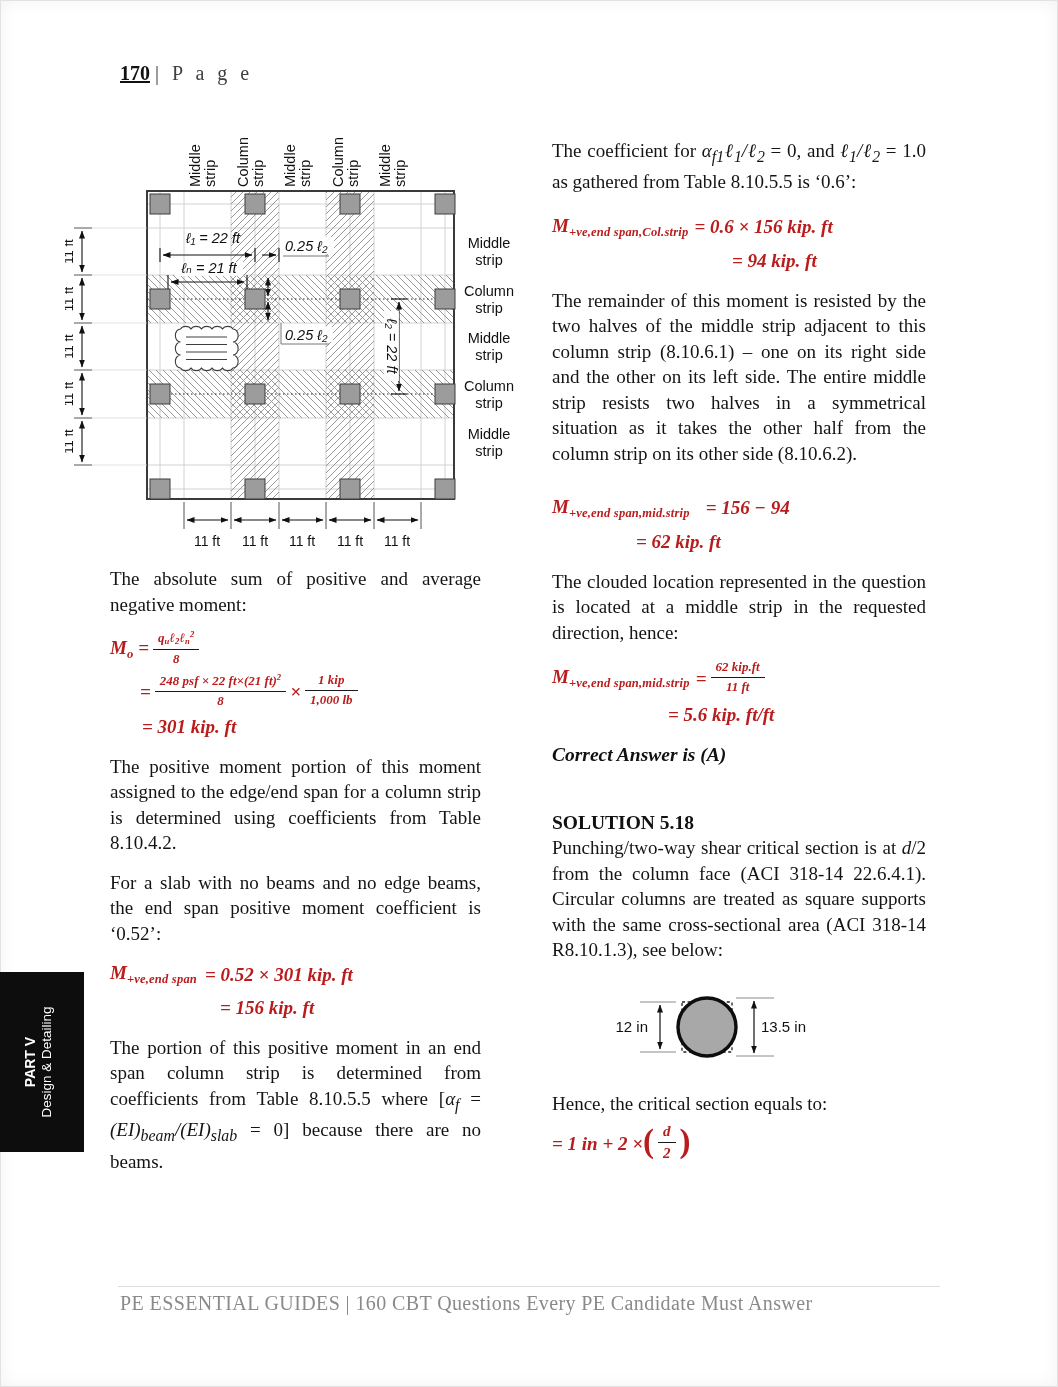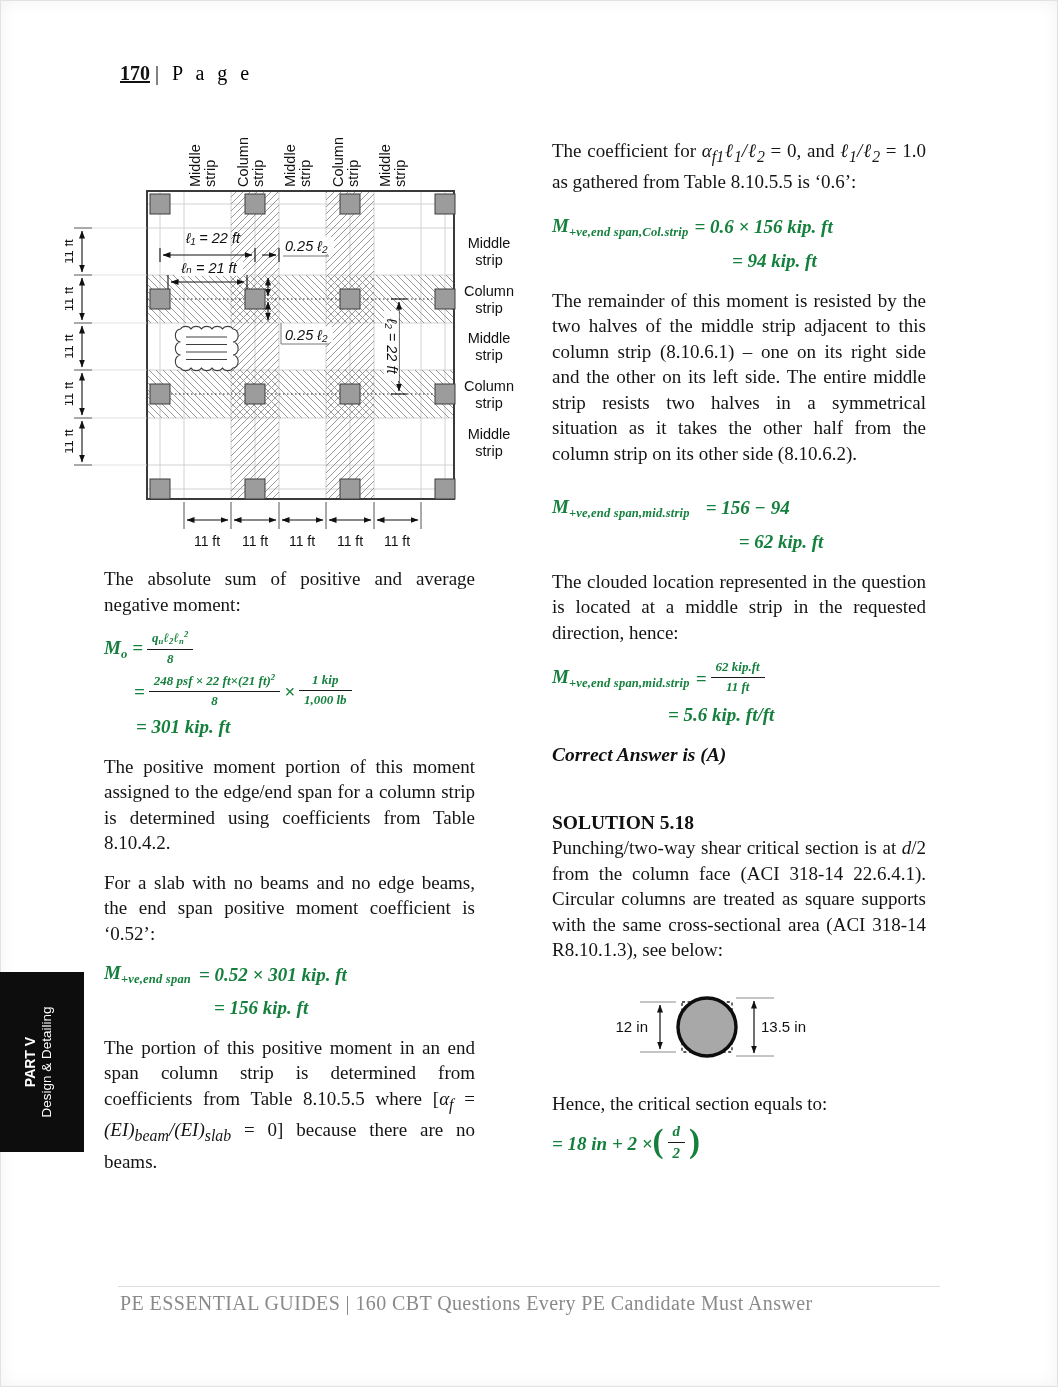--- a/index.html
+++ b/index.html
@@ -1,26 +1,26 @@
 <!DOCTYPE html>
 <html><head>
 <meta charset="utf-8">
 <style>
   html,body{margin:0;padding:0;background:#9e9e9e;}
   .page{position:relative;width:1058px;height:1387px;background:#ffffff;margin:0 auto;
         box-shadow:inset 0 0 0 1px #e2e2e2, inset 0 0 18px rgba(0,0,0,.06);
         font-family:"Liberation Serif","DejaVu Serif",serif;color:#161616;overflow:hidden;}
   .hdr{position:absolute;left:120px;top:62px;font-size:20px;}
   .hdr .num{font-weight:bold;color:#111;text-decoration:underline;}
-  .hdr .rest{color:#000000;letter-spacing:4px;margin-top:34px;}
+  .hdr .rest{color:#404040;letter-spacing:4px;margin-top:34px;}
   .col{position:absolute;}
   .para{font-size:19px;line-height:25.5px;text-align:justify;color:#141414;margin:0 0 14px 0;}
   .eqblock{margin:8px 0 16px 0;}
   .eq{font-family:"Liberation Serif","DejaVu Serif",serif;font-style:italic;font-weight:bold;
-      font-size:19px;color:#15803d;white-space:nowrap;}
+      font-size:19px;color:#b91c1c;white-space:nowrap;}
   .eqrow{margin:0 0 10px 0;display:flex;align-items:center;}
   .eq sub{font-size:66%;vertical-align:-0.3em;letter-spacing:.2px;}
   .eq sup{font-size:66%;vertical-align:0.55em;}
   .frac{display:inline-block;vertical-align:middle;text-align:center;margin:0 4px;font-size:13px;line-height:1.15;transform:translateY(-1px);}
   .frac .fnum{display:block;padding:0 5px 2px;border-bottom:1.6px solid #1a1a1a;}
   .frac .fden{display:block;padding:2px 5px 0;}
   .boldline{font-weight:bold;font-size:19.5px;color:#111;margin:0 0 10px 0;}
   .bigp{font-style:normal;font-size:33px;font-weight:bold;vertical-align:middle;line-height:0;position:relative;top:-3px;}
   .footer-rule{position:absolute;left:118px;top:1286px;width:822px;height:1px;background:#dcdcdc;}
   .footer-text{position:absolute;left:120px;top:1292px;font-size:20px;color:#8a8a8a;letter-spacing:.4px;}
@@ -274,21 +274,21 @@
       <text class="striplab" x="424" y="181" text-anchor="middle">strip</text>
       <text class="striplab" x="424" y="211" text-anchor="middle">Middle</text>
       <text class="striplab" x="424" y="228" text-anchor="middle">strip</text>
       <text class="striplab" x="424" y="259" text-anchor="middle">Column</text>
       <text class="striplab" x="424" y="276" text-anchor="middle">strip</text>
       <text class="striplab" x="424" y="307" text-anchor="middle">Middle</text>
       <text class="striplab" x="424" y="324" text-anchor="middle">strip</text>
     </g>
   </svg>
 
-  <div class="col" style="left:104px;top:566px;width:371px;">
+  <div class="col" style="left:110px;top:566px;width:371px;">
     <p class="para">The absolute sum of positive and average negative moment:</p>
 
     <div class="eqblock eq">
       <div class="eqrow" style="margin-bottom:6px;">
         <span>M<sub>o</sub> =</span>
         <span class="frac">
           <span class="fnum">q<sub>u</sub>ℓ<sub>2</sub>ℓ<sub>n</sub><sup>2</sup></span>
           <span class="fden">8</span>
         </span>
       </div>
@@ -338,21 +338,21 @@
       </div>
     </div>
 
     <p class="para" style="margin-top:8px;">The remainder of this moment is resisted by the two halves of the middle strip adjacent to this column strip (8.10.6.1) – one on its right side and the other on its left side. The entire middle strip resists two halves in a symmetrical situation as it takes the other half from the column strip on its other side (8.10.6.2).</p>
 
     <div class="eqblock eq" style="margin-top:30px;">
       <div class="eqrow">
         <span>M<sub>+ve,end span,mid.strip</sub></span>
         <span style="margin-left:16px;font-style:italic;">= 156 − 94</span>
       </div>
-      <div class="eqrow" style="margin-left:84px;justify-content:center;">
+      <div class="eqrow" style="margin-left:84px;">
         <span>= 62 kip. ft</span>
       </div>
     </div>
 
     <p class="para" style="margin-top:10px;">The clouded location represented in the question is located at a middle strip in the requested direction, hence:</p>
 
     <div class="eqblock eq" style="margin-top:16px;">
       <div class="eqrow" style="margin-bottom:8px;">
         <span>M<sub>+ve,end span,mid.strip</sub></span>
         <span style="margin-left:6px;">=</span>
@@ -390,21 +390,21 @@
         <line x1="172" y1="24" x2="172" y2="76" marker-start="url(#arrB)" marker-end="url(#arrB)"></line>
       </g>
       <text x="66" y="55" text-anchor="end" style="font-size:15px;">12 in</text>
       <text x="179" y="55" text-anchor="start" style="font-size:15px;">13.5 in</text>
     </svg>
 
     <p class="para" style="margin-top:14px;margin-bottom:6px;">Hence, the critical section equals to:</p>
 
     <div class="eqblock eq">
       <div class="eqrow">
-        <span>= 18 in + 2 ×</span>
+        <span>= 1 in + 2 ×</span>
         <span class="bigp">(</span>
           <span class="frac" style="font-size:15px;">
             <span class="fnum">d</span>
             <span class="fden">2</span>
           </span>
           <span class="bigp">)</span>
       </div>
     </div>
   </div>
 

